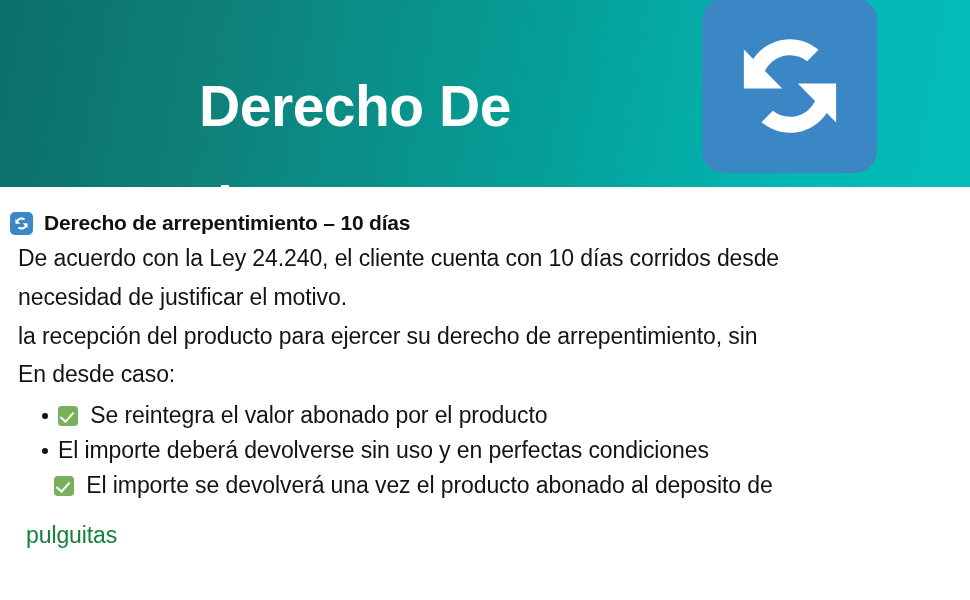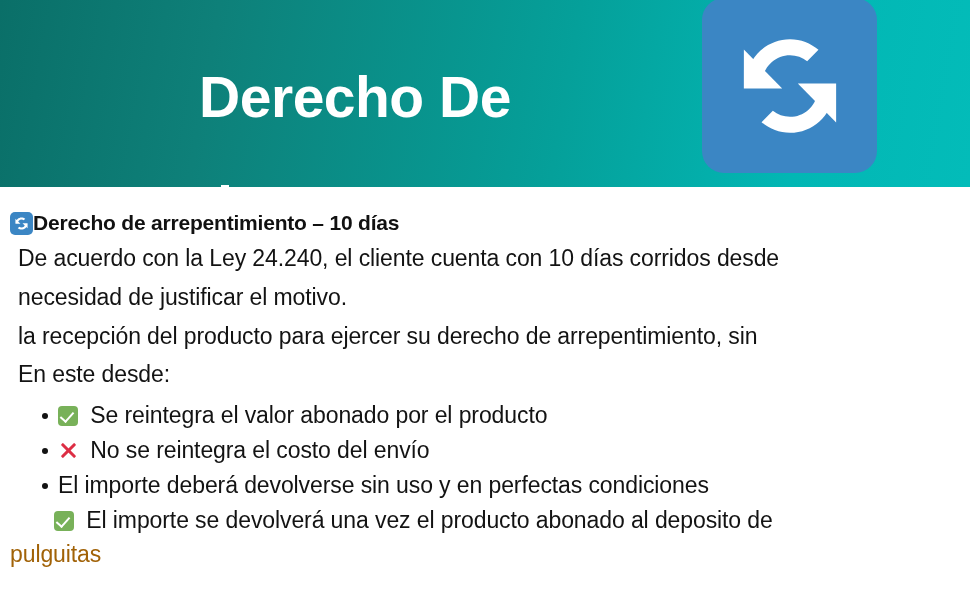--- a/index.html
+++ b/index.html
@@ -37,21 +37,21 @@
     left: 221px;
     top: 185px;
     width: 8px;
     height: 8px;
     background: #ffffff;
   }
 
   .banner-title {
     position: absolute;
     left: 0;
-    top: 8px;
+    top: 17px;
     width: 700px;
     height: 183px;
     display: flex;
     flex-direction: column;
     justify-content: center;
     align-items: center;
     color: #ffffff;
     font-weight: 700;
     letter-spacing: -0.5px;
     line-height: 1.02;
@@ -85,21 +85,21 @@
 
   
   .content {
     position: relative;
     padding: 0 10px;
   }
 
   .heading-row {
     display: flex;
     align-items: center;
-    gap: 0;
+    gap: 11px;
     margin-top: 19px;
     margin-bottom: 2px;
   }
   .mini-icon {
     width: 23px;
     height: 23px;
     border-radius: 5px;
     background: #3b86c4;
     display: inline-flex;
     align-items: center;
@@ -189,23 +189,23 @@
     width: 3px;
     height: 19px;
     background: #dd2e44;
     border-radius: 1px;
   }
   .emoji-cross::before { transform: rotate(45deg); }
   .emoji-cross::after  { transform: rotate(-45deg); }
   .wrap-line {
     font-size: 23px;
     line-height: 1.4;
-    color: #a16207;
+    color: #15803d;
     letter-spacing: -0.1px;
-    margin: 0;
+    margin: 16px;
     padding-left: 0;
   }
 </style>
 </head>
 <body>
 
 <div class="banner">
   <div class="banner-bg"></div>
   <div class="banner-descender"></div>
 
@@ -248,32 +248,27 @@
         <path fill="#ffffff" d="M85.5 78.0 L85.5 48.0 L56.0 48.0 Z"></path>
       </svg>
     </span>
     <span class="heading-text">Derecho de arrepentimiento – 10 días</span>
   </div>
 
   <p class="para">De acuerdo con la Ley 24.240, el cliente cuenta con 10 días corridos desde</p>
   <p class="para">necesidad de justificar el motivo.</p>
   <p class="para">la recepción del producto para ejercer su derecho de arrepentimiento, sin</p>
 
-  <p class="para short">En este desde:</p>
+  <p class="para short">En desde caso:</p>
 
   <ul class="bullets">
     <li>
       <span class="dot"></span>
       <span class="emoji-check"></span>
       <span>Se reintegra el valor abonado por el producto</span>
-    </li>
-    <li>
-      <span class="dot"></span>
-      <span class="emoji-cross"></span>
-      <span>No se reintegra el costo del envío</span>
     </li>
     <li>
       <span class="dot"></span>
       <span>El importe deberá devolverse sin uso y en perfectas condiciones</span>
     </li>
     <li class="nodot">
       
       <span class="emoji-check"></span>
       <span>El importe se devolverá una vez el producto abonado al deposito de</span>
     </li>

